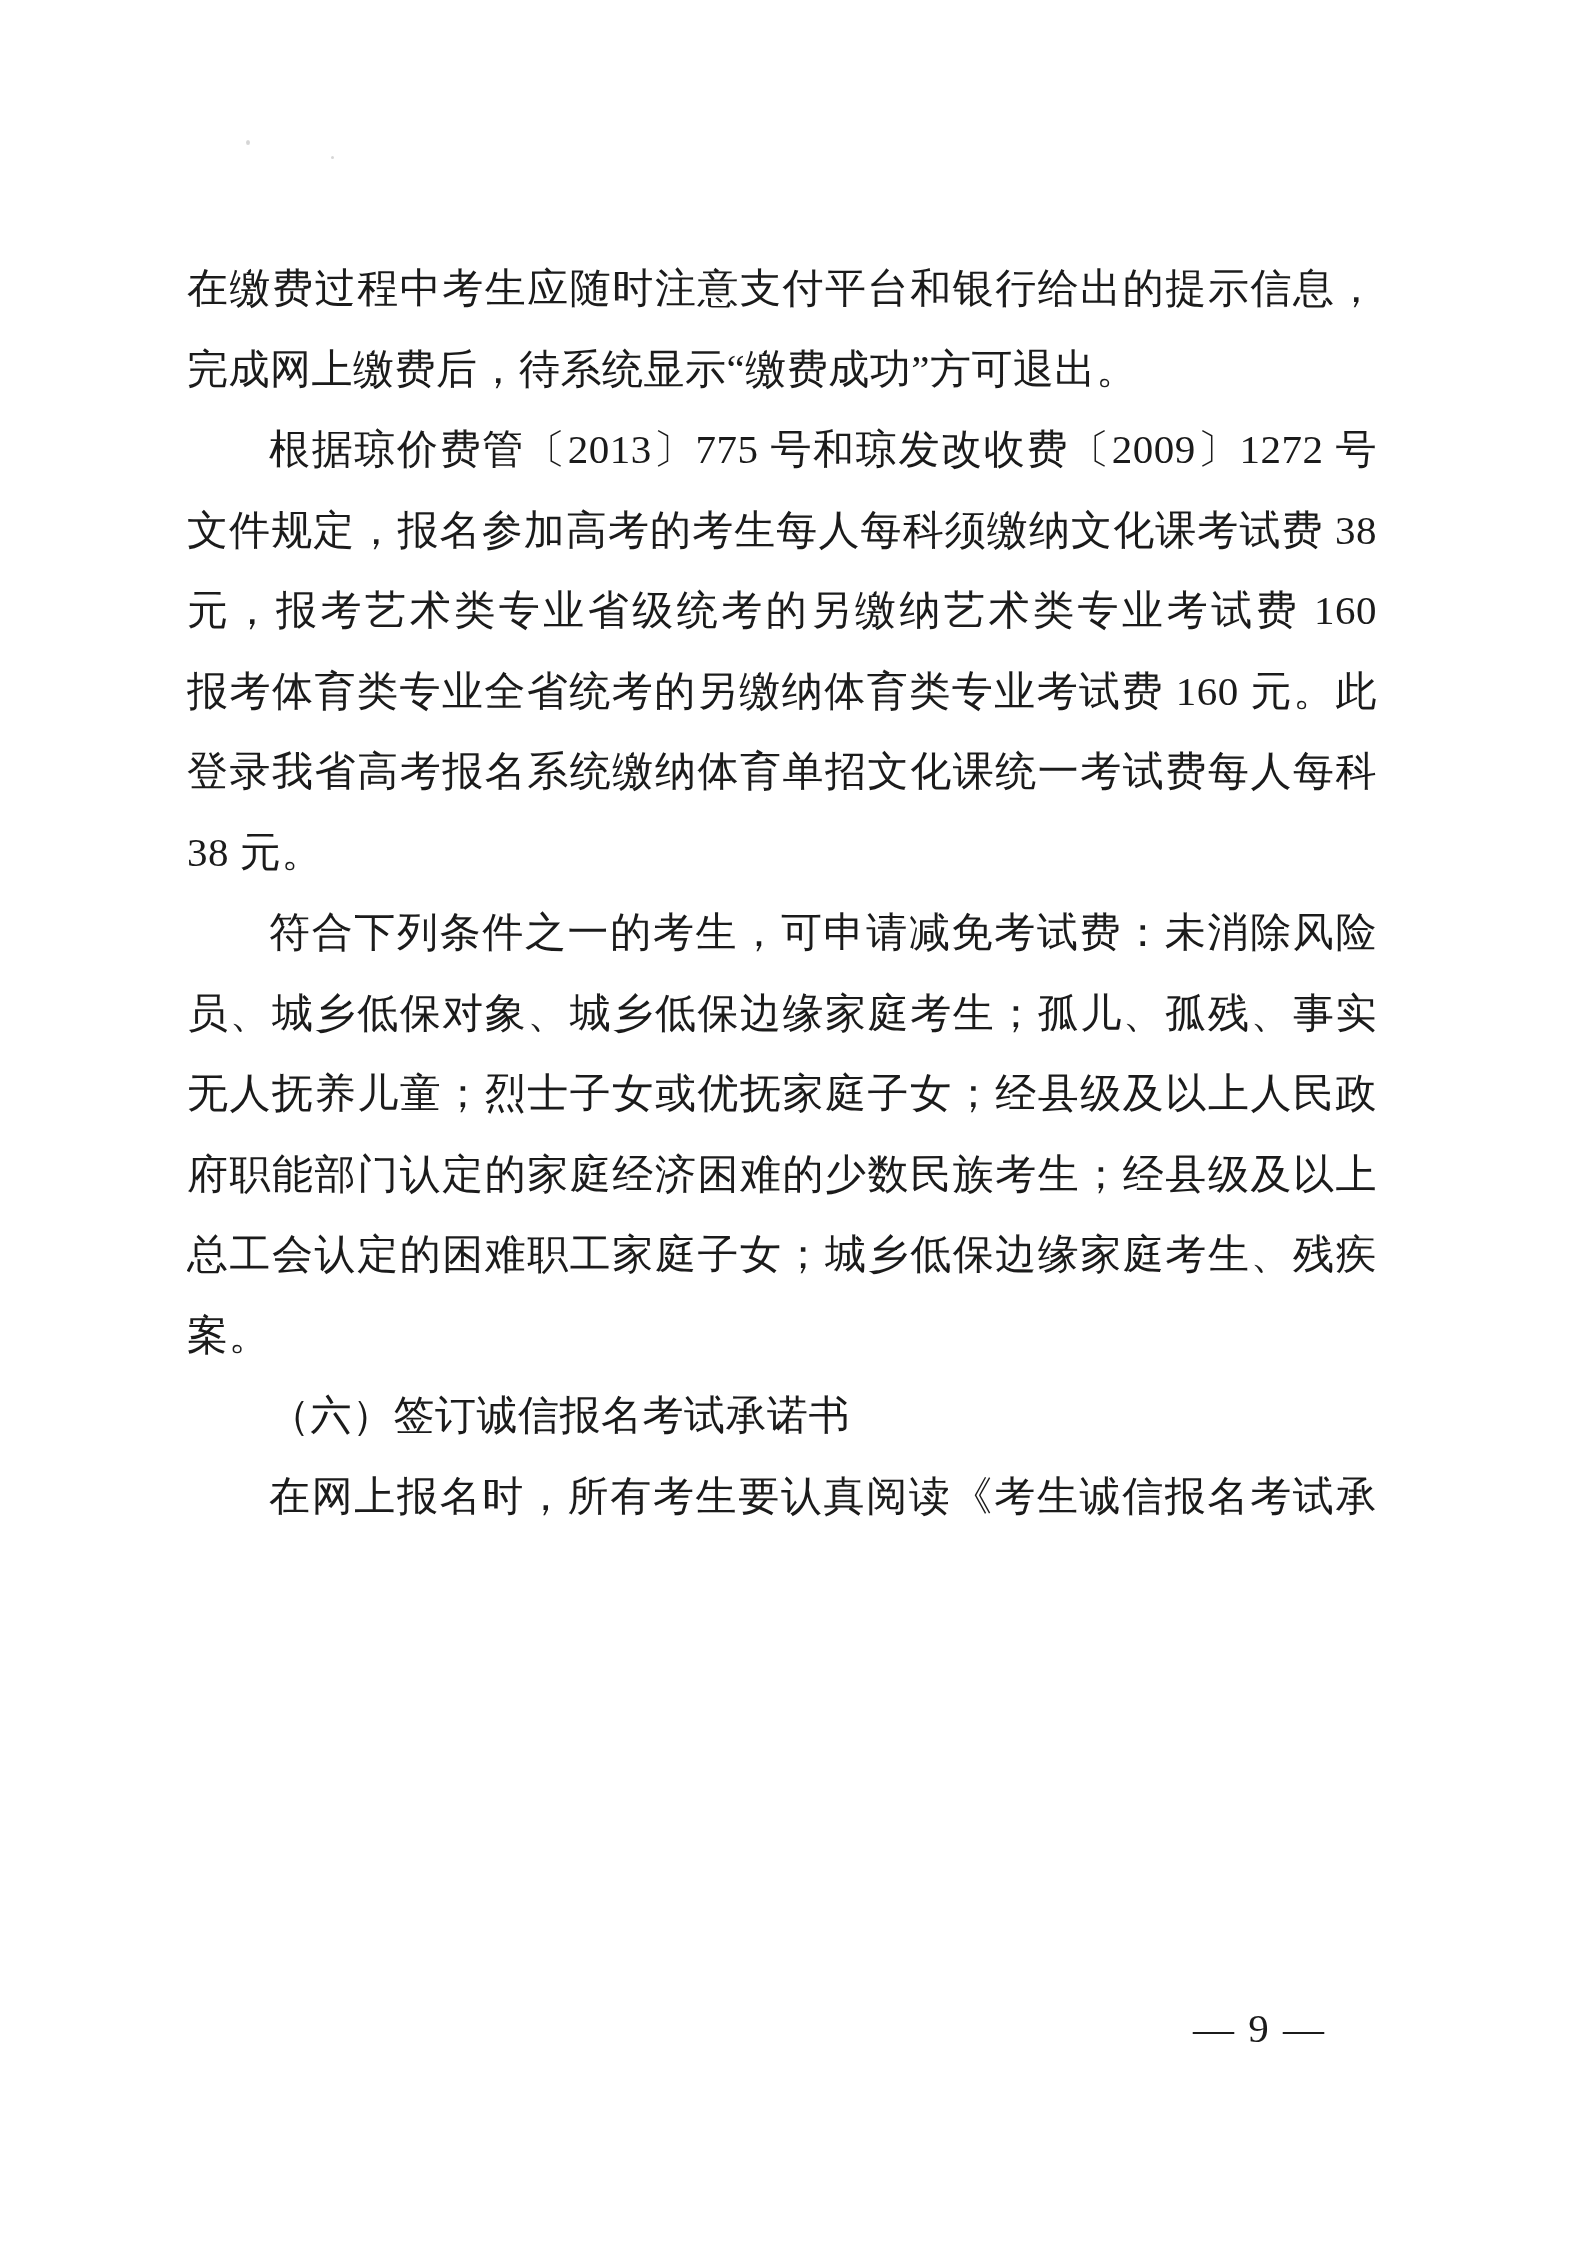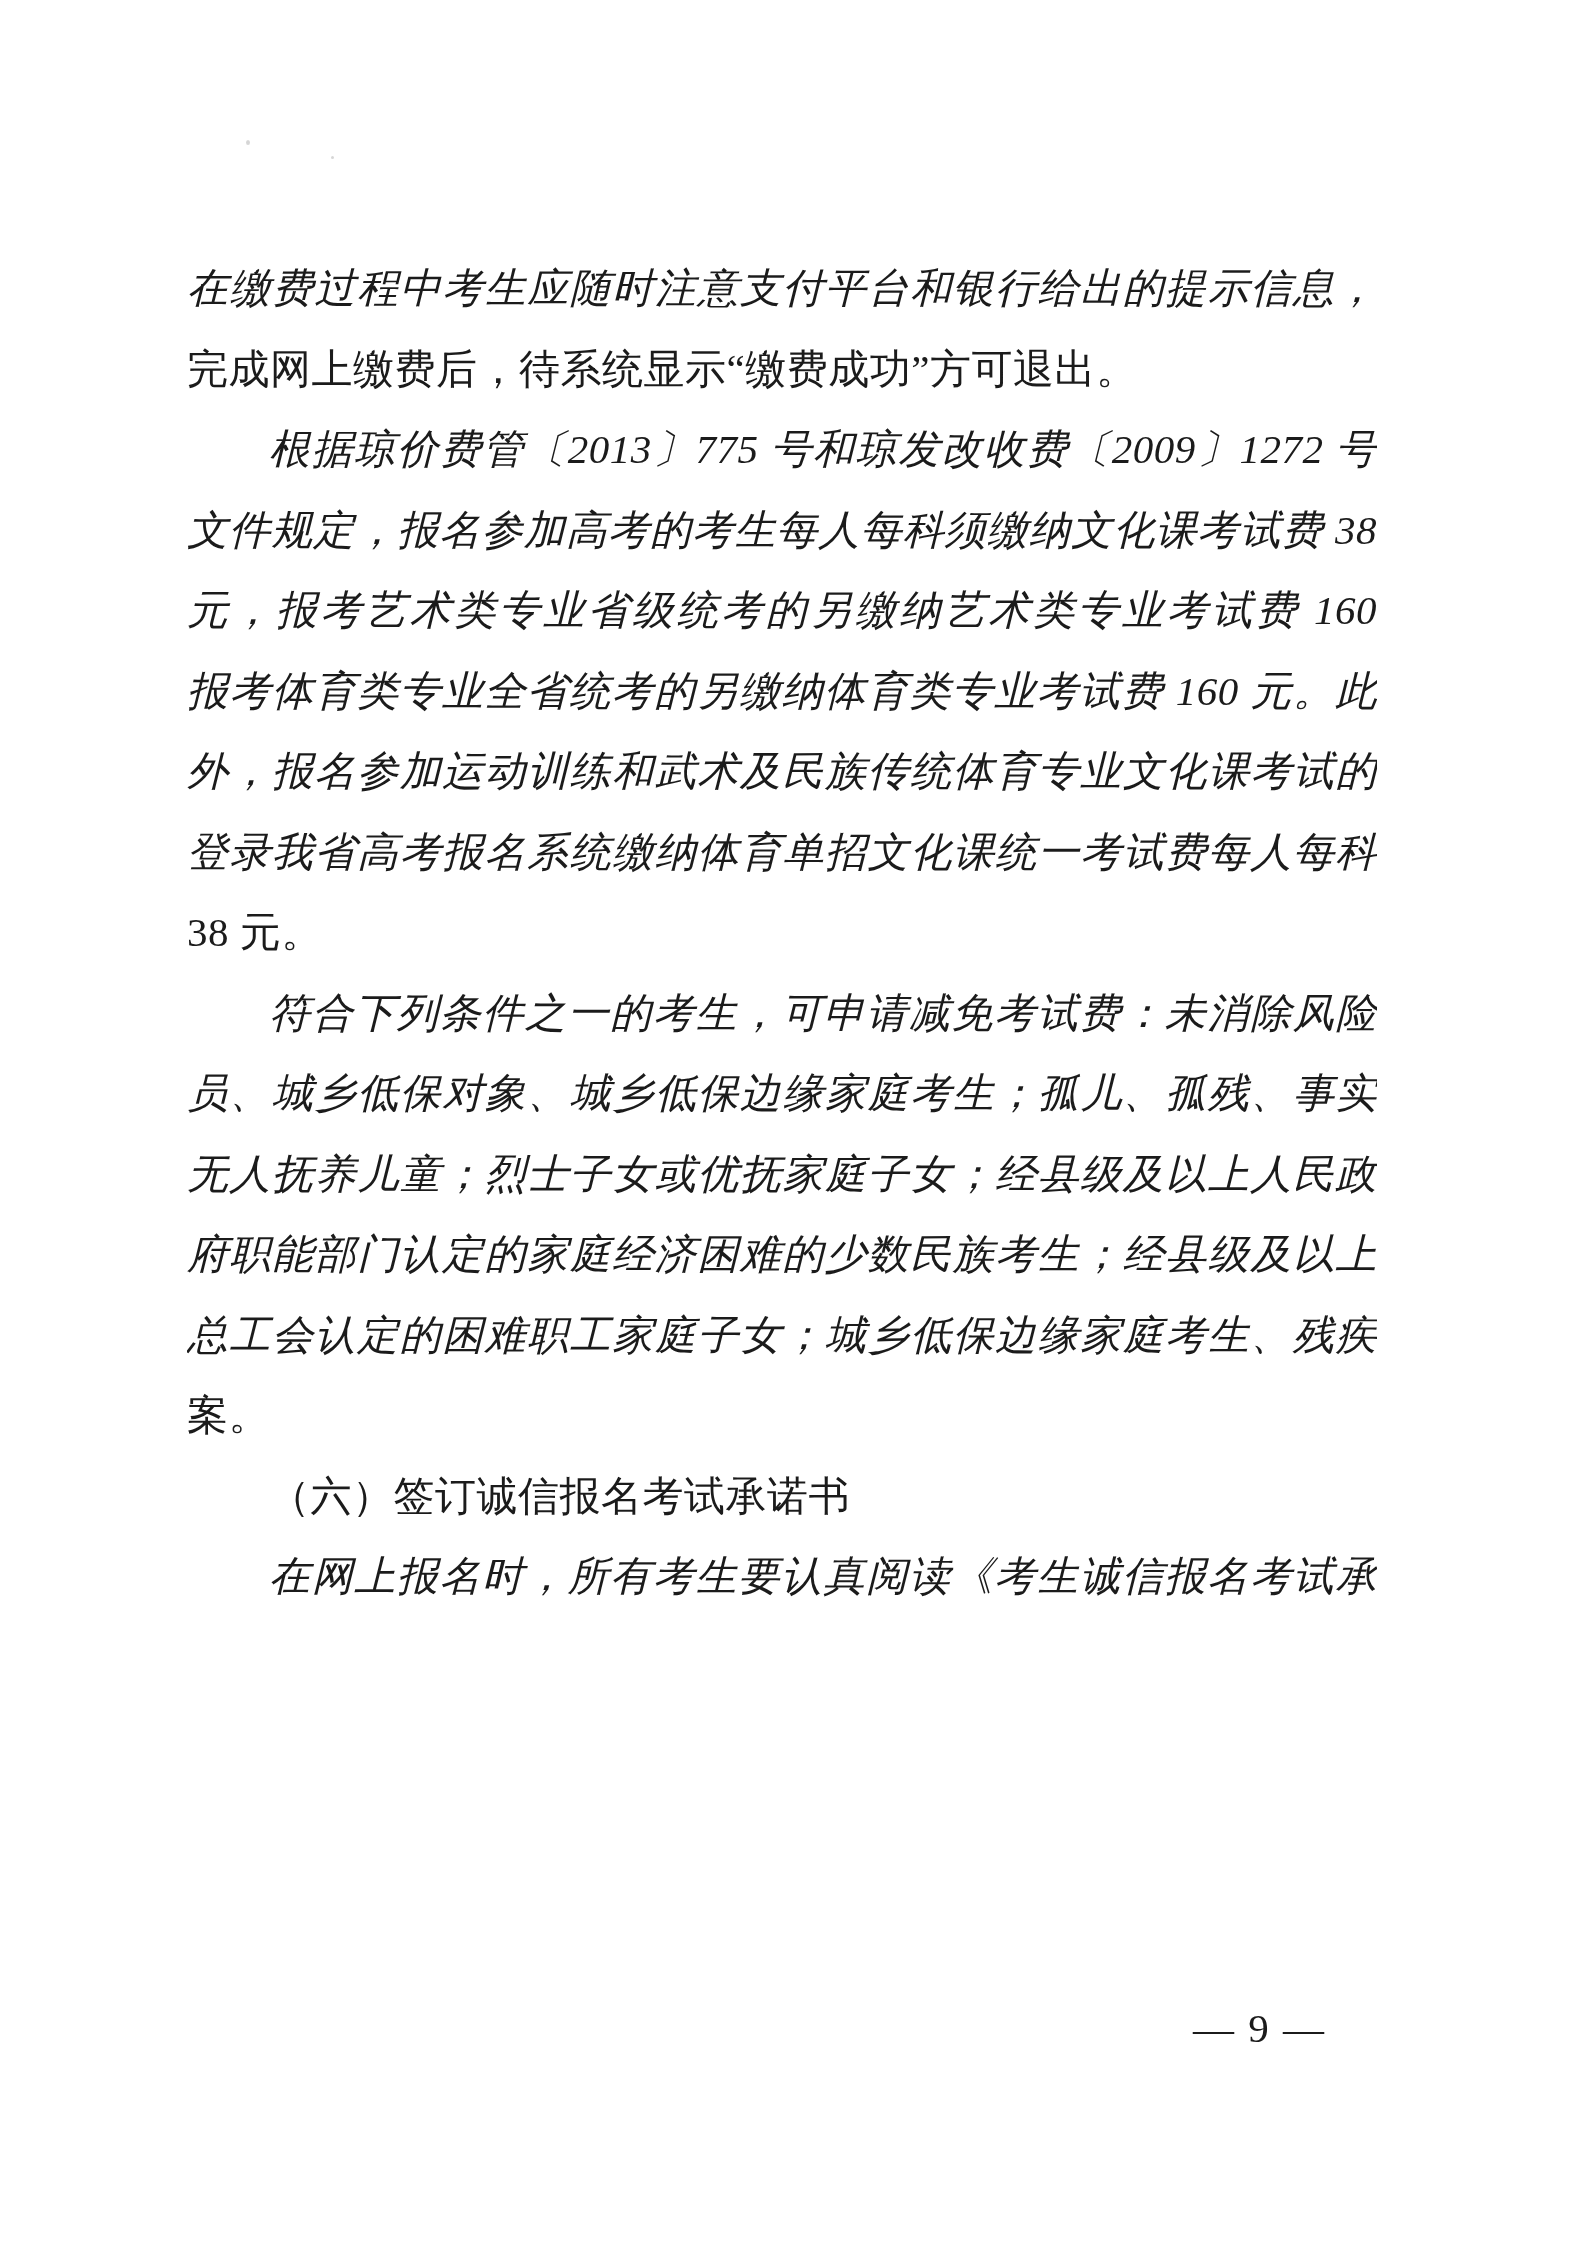--- a/index.html
+++ b/index.html
@@ -34,21 +34,20 @@
   }
   .ln {
     height: 80.5px;
     overflow: hidden;
     white-space: normal;
   }
   
   .j {
     text-align: justify;
     text-align-last: justify;
-    font-style: italic;
   }
   
   .ind {
     text-indent: 82px;
   }
   .page-number {
     position: absolute;
     left: 1193px;
     top: 2006px;
     font-size: 41px;
@@ -72,21 +71,20 @@
   <div class="speck speck1"></div>
   <div class="speck speck2"></div>
 
   <div class="text-block">
     <div class="ln j">在缴费过程中考生应随时注意支付平台和银行给出的提示信息，</div>
     <div class="ln">完成网上缴费后，待系统显示“缴费成功”方可退出。</div>
     <div class="ln j ind">根据琼价费管〔2013〕775 号和琼发改收费〔2009〕1272 号</div>
     <div class="ln j">文件规定，报名参加高考的考生每人每科须缴纳文化课考试费 38</div>
     <div class="ln j">元，报考艺术类专业省级统考的另缴纳艺术类专业考试费 160 元，</div>
     <div class="ln j">报考体育类专业全省统考的另缴纳体育类专业考试费 160 元。此</div>
-    <div class="ln j">外，报名参加运动训练和武术及民族传统体育专业文化课考试的</div>
     <div class="ln j">登录我省高考报名系统缴纳体育单招文化课统一考试费每人每科</div>
     <div class="ln">38 元。</div>
     <div class="ln j ind">符合下列条件之一的考生，可申请减免考试费：未消除风险</div>
     <div class="ln j">员、城乡低保对象、城乡低保边缘家庭考生；孤儿、孤残、事实</div>
     <div class="ln j">无人抚养儿童；烈士子女或优抚家庭子女；经县级及以上人民政</div>
     <div class="ln j">府职能部门认定的家庭经济困难的少数民族考生；经县级及以上</div>
     <div class="ln j">总工会认定的困难职工家庭子女；城乡低保边缘家庭考生、残疾</div>
     <div class="ln">案。</div>
     <div class="ln ind">（六）签订诚信报名考试承诺书</div>
     <div class="ln j ind">在网上报名时，所有考生要认真阅读《考生诚信报名考试承</div>

